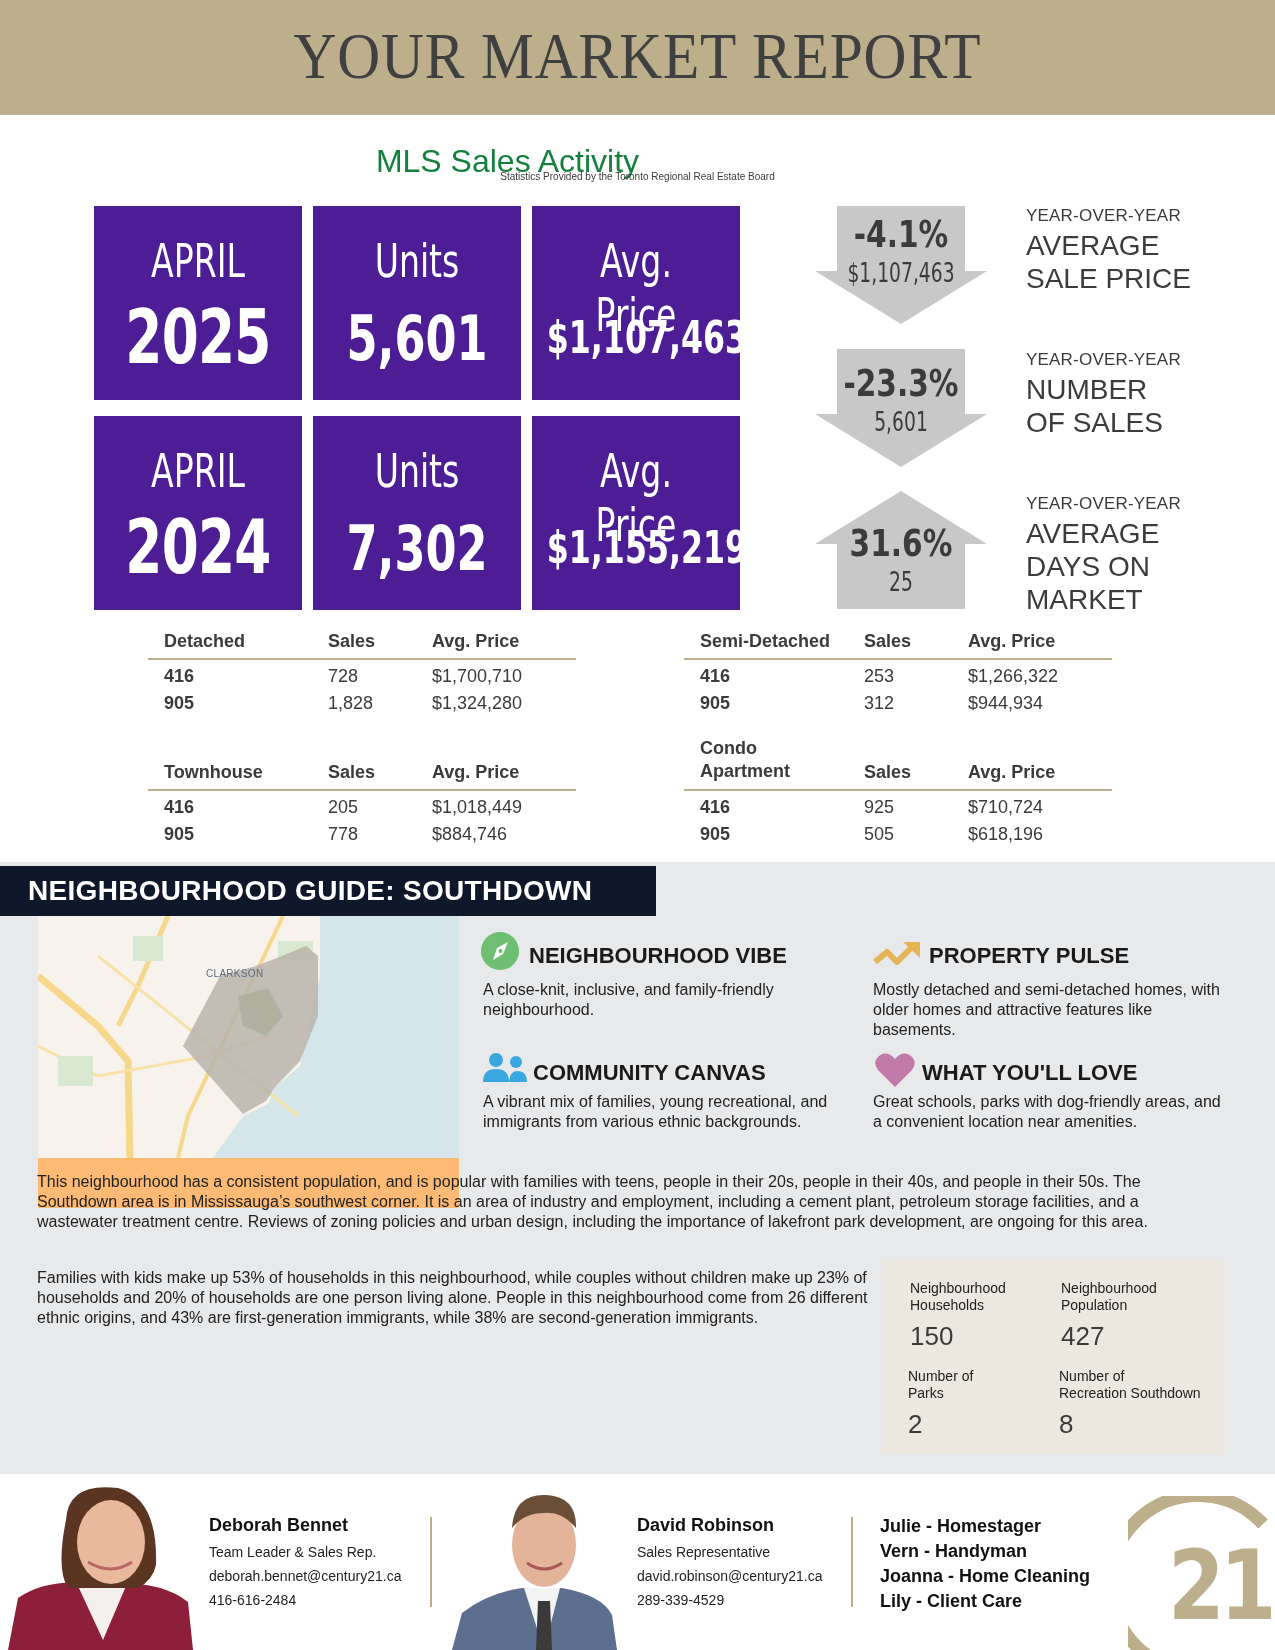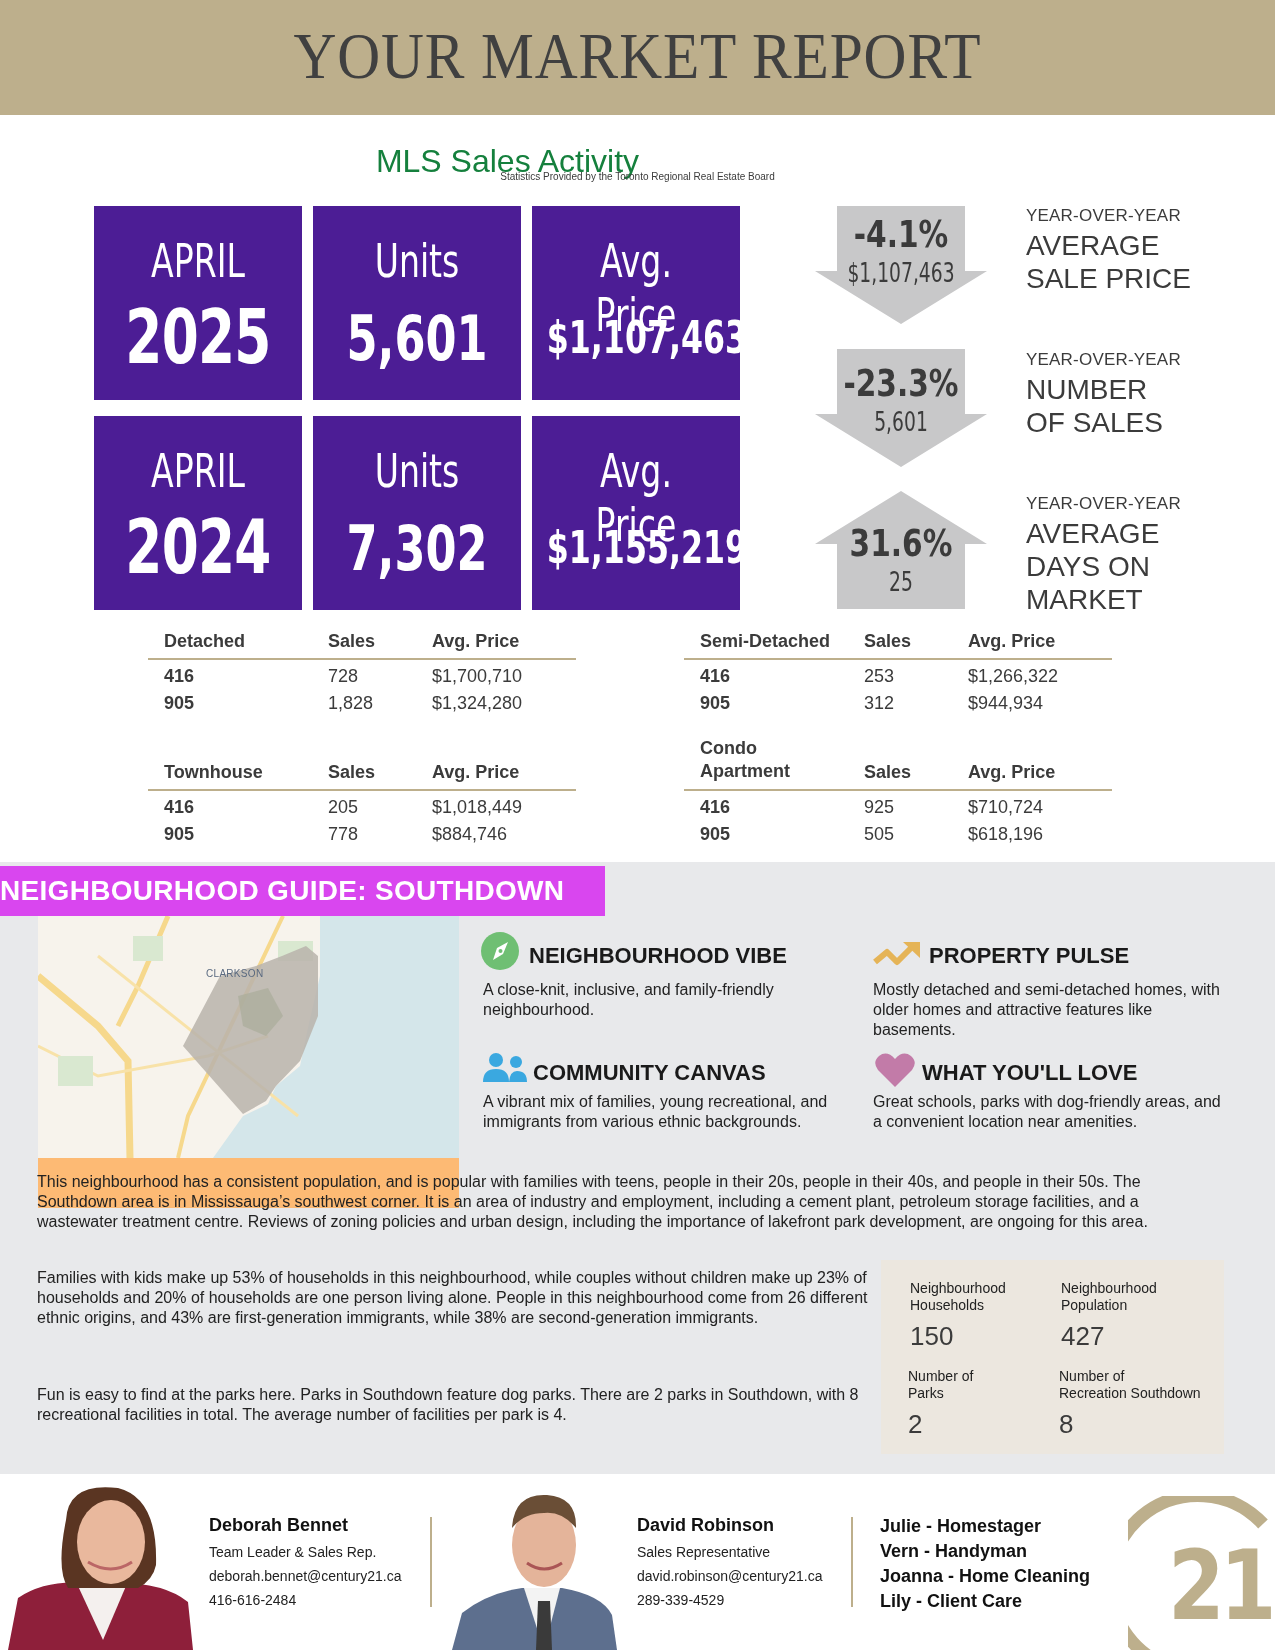--- a/index.html
+++ b/index.html
@@ -32,21 +32,21 @@
   .ptable .hrow span { position: absolute; bottom: 6px; font-weight: bold; color: #3b3b3b; }
   .ptable .drow { position: relative; height: 27px; }
   .ptable .drow span { position: absolute; top: 6px; color: #3b3b3b; }
   .ptable .c1 { left: 16px; }
   .ptable .c2 { left: 180px; }
   .ptable .c3 { left: 284px; }
   .ptable .drow .c1 { font-weight: bold; }
   .ptable .hrow .c1.two { line-height: 23px; }
 
   .guide-bg { position: absolute; left: 0; top: 862px; width: 1275px; height: 612px; background: #e8e9eb; }
-  .guide-banner { position: absolute; left: 0; top: 866px; width: 605px; height: 50px; background: #d946ef; color: #ffffff; font-size: 28px; font-weight: bold; line-height: 50px; letter-spacing: 0.3px; }
+  .guide-banner { position: absolute; left: 0; top: 866px; width: 656px; height: 50px; background: #0f172a; color: #ffffff; font-size: 28px; font-weight: bold; padding-left: 28px; line-height: 50px; letter-spacing: 0.3px; }
 
   .map { position: absolute; left: 38px; top: 916px; width: 421px; height: 292px; background: #fdba74; overflow: hidden; }
   .map .clarkson { position: absolute; left: 168px; top: 52px; font-size: 10px; color: #5a6a80; letter-spacing: 0.3px; }
 
   .feat { position: absolute; }
   .feat .ftitle { font-size: 22px; font-weight: bold; color: #1a1a1a; position: absolute; white-space: nowrap; }
   .feat .ftext { position: absolute; font-size: 16px; line-height: 20px; color: #222; }
   .feat .ficon { position: absolute; }
 
   .para { position: absolute; left: 37px; font-size: 16px; line-height: 20px; color: #222; }
@@ -286,21 +286,20 @@
   <div class="ftext" style="left:0; top:40px; width:360px;">Great schools, parks with dog-friendly areas, and a convenient location near amenities.</div>
 </div>
 
 <div class="para" style="top:1172px; width:1170px;">This neighbourhood has a consistent population, and is popular with families with teens, people in their 20s, people in their 40s, and people in their 50s. The Southdown area is in Mississauga’s southwest corner. It is an area of industry and employment, including a cement plant, petroleum storage facilities, and a wastewater treatment centre. Reviews of zoning policies and urban design, including the importance of lakefront park development, are ongoing for this area.</div>
 
 <div class="para" style="top:1268px; width:835px;">
   <div>Families with kids make up 53% of households in this neighbourhood, while couples without children make up 23% of households and 20% of households are one person living alone. People in this neighbourhood come from 26 different ethnic origins, and 43% are first-generation immigrants, while 38% are second-generation immigrants.</div>
 </div>
 
 <div class="para" style="top:1385px; width:835px;">
-  <div>Fun is easy to find at the parks here. Parks in Southdown feature dog parks. There are 2 parks in Southdown, with 8 recreational facilities in total. The average number of facilities per park is 4.</div>
 </div>
 
 <div class="stats-box">
   <div class="stat" style="left:29px; top:20px;">
     <div class="slabel">
       <div>Neighbourhood</div>
       <div>Households</div>
     </div>
     <div class="sval">150</div>
   </div>

